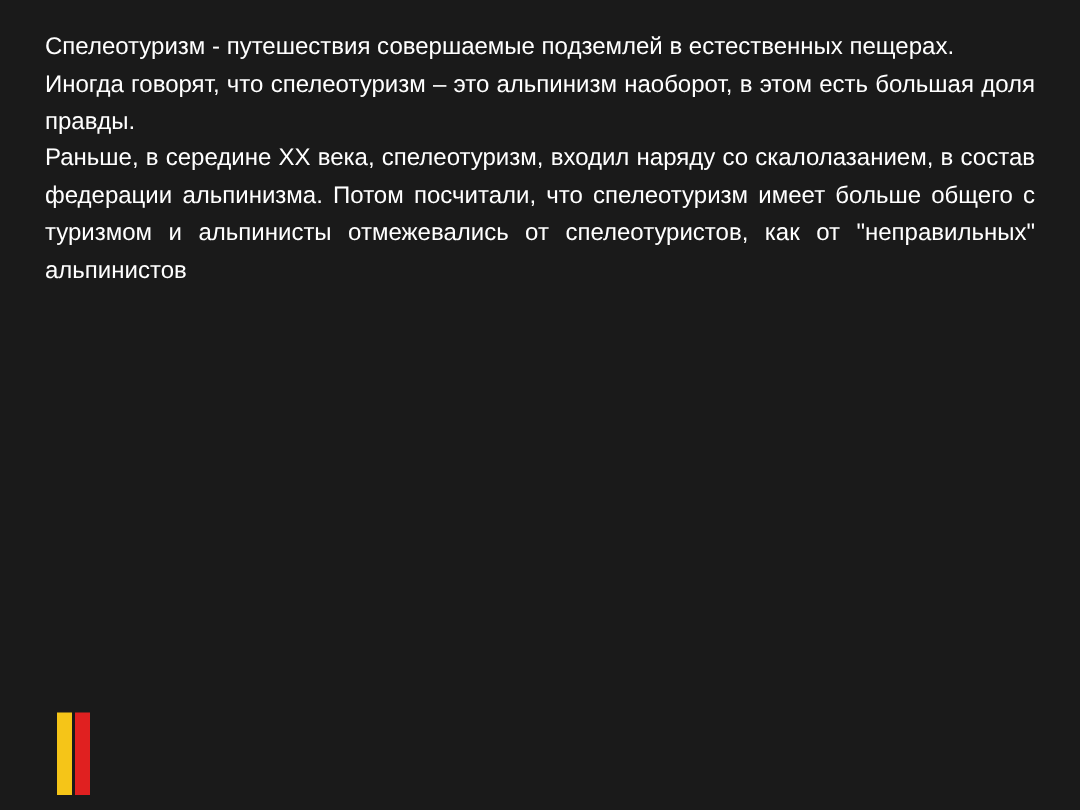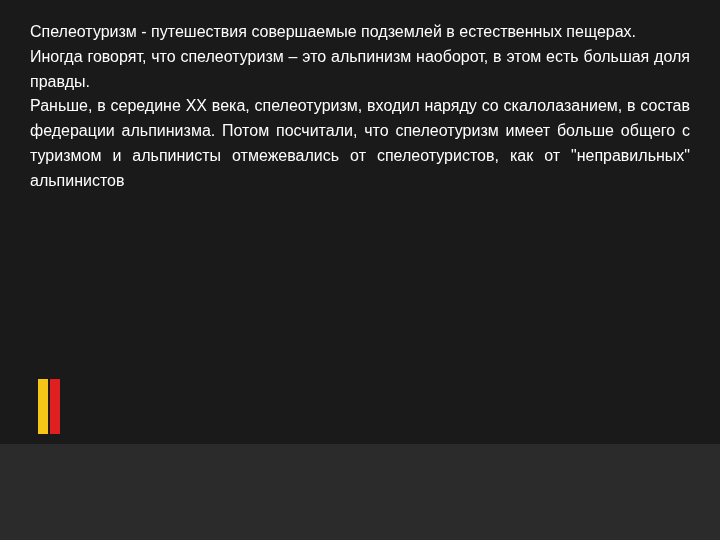--- a/index.html
+++ b/index.html
@@ -12,21 +12,21 @@
       width: 720px;
       height: 540px;
       background-color: #2b2b2b;
       font-family: Arial, 'Helvetica Neue', sans-serif;
       overflow: hidden;
       position: relative;
     }
 
     .slide-container {
       width: 720px;
-      height: 444px;
+      height: 540px;
       background-color: #1a1a1a;
       position: relative;
       display: flex;
       flex-direction: column;
     }
 
     .content-area {
       padding: 20px 30px 20px 30px;
       flex: 1;
     }

